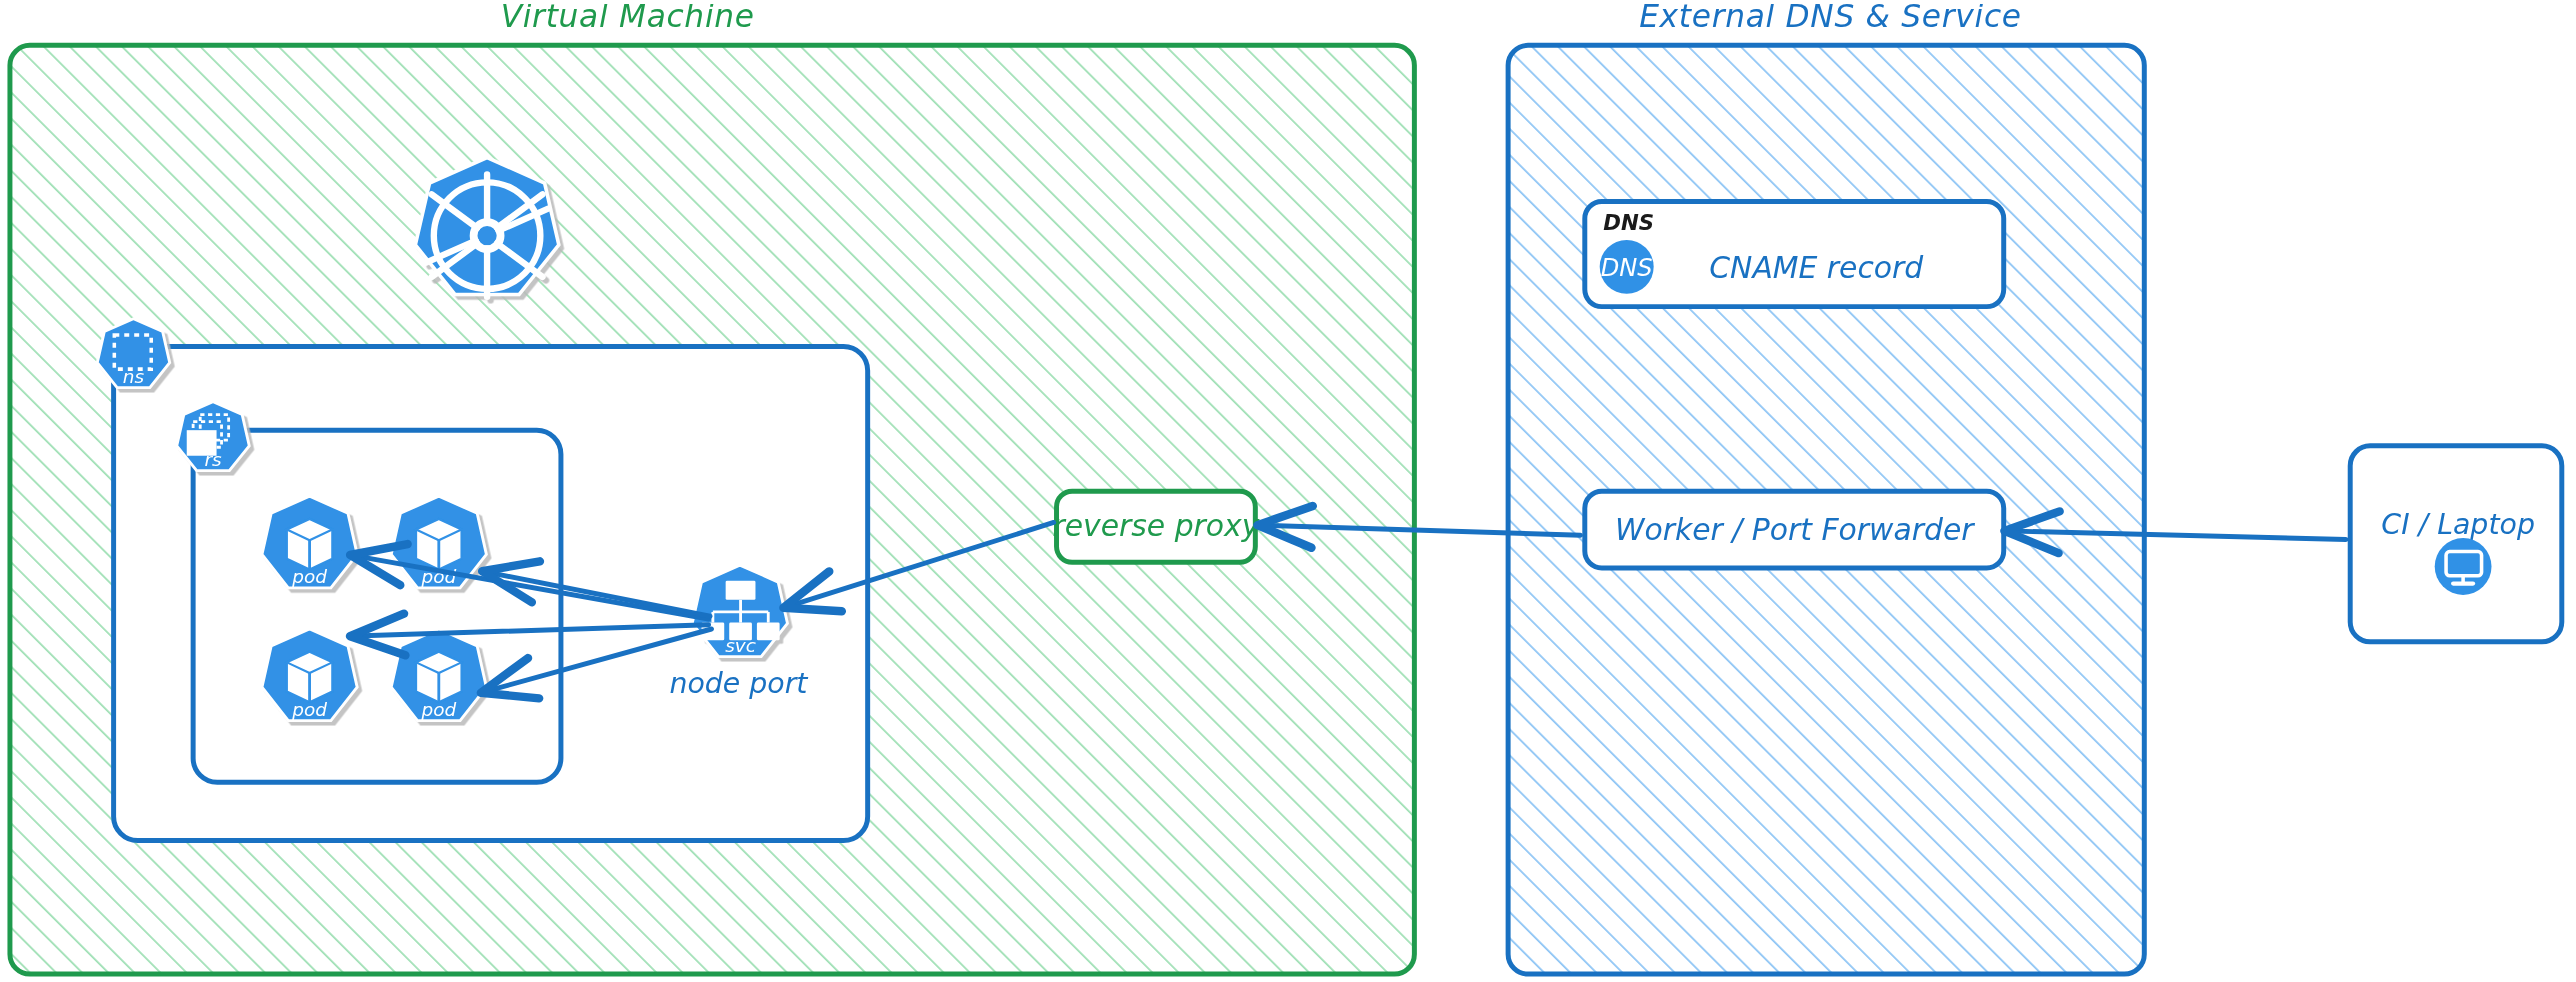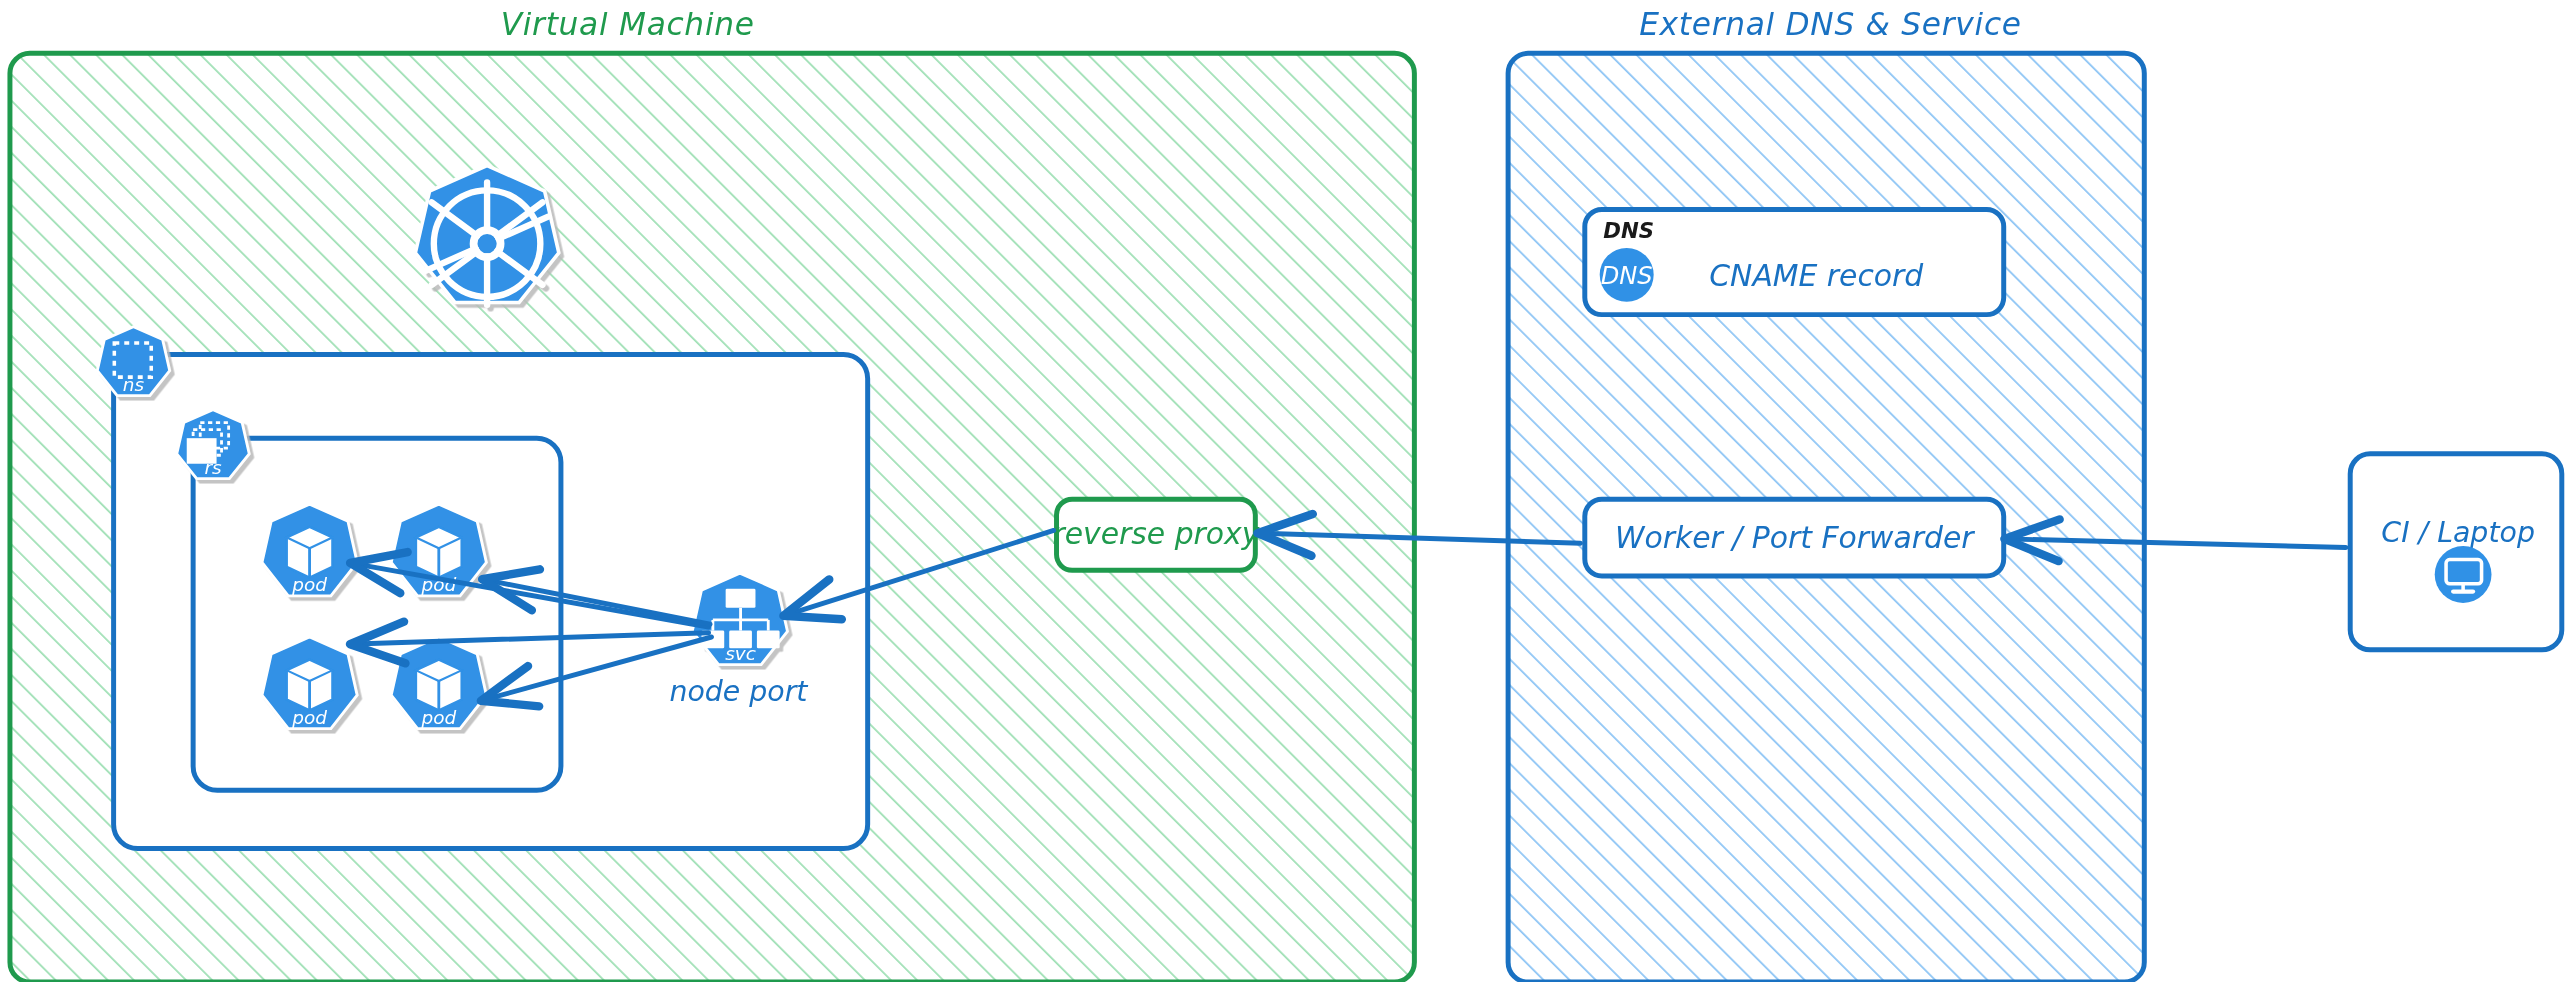--- a/index.html
+++ b/index.html
@@ -1,21 +1,21 @@
 <!DOCTYPE html>
 <html style="font-size:11.4px"><head>
 <meta charset="utf-8">
 <title>Kubernetes VM / External DNS architecture diagram</title>
 <style>
   html,body{margin:0;padding:0;background:#ffffff;}
   body{
     font-family:"DejaVu Sans", sans-serif;
     width:2576px;height:983px;overflow:hidden;position:relative;
   }
-  #stage{position:absolute;left:0;top:12px;width:2576px;height:857px;}
+  #stage{position:absolute;left:0;top:4px;width:2576px;height:857px;}
   svg#diagram{position:absolute;left:0;top:0;width:2576px;height:983px;display:block;}
 
   .hand{font-family:"DejaVu Sans", sans-serif;font-style:italic;font-weight:400;}
   .panel-title{font-size:44px;letter-spacing:1px;}
   .node-label{font-size:40px;}
   .box-label{font-size:42px;}
   .badge-text{font-size:34px;fill:#ffffff;font-style:italic;}
   .icon-caption{font-size:26px;fill:#ffffff;font-style:italic;}
   .dns-tag{font-size:30px;fill:#1a1a1a;font-style:italic;font-weight:600;}
 </style>

